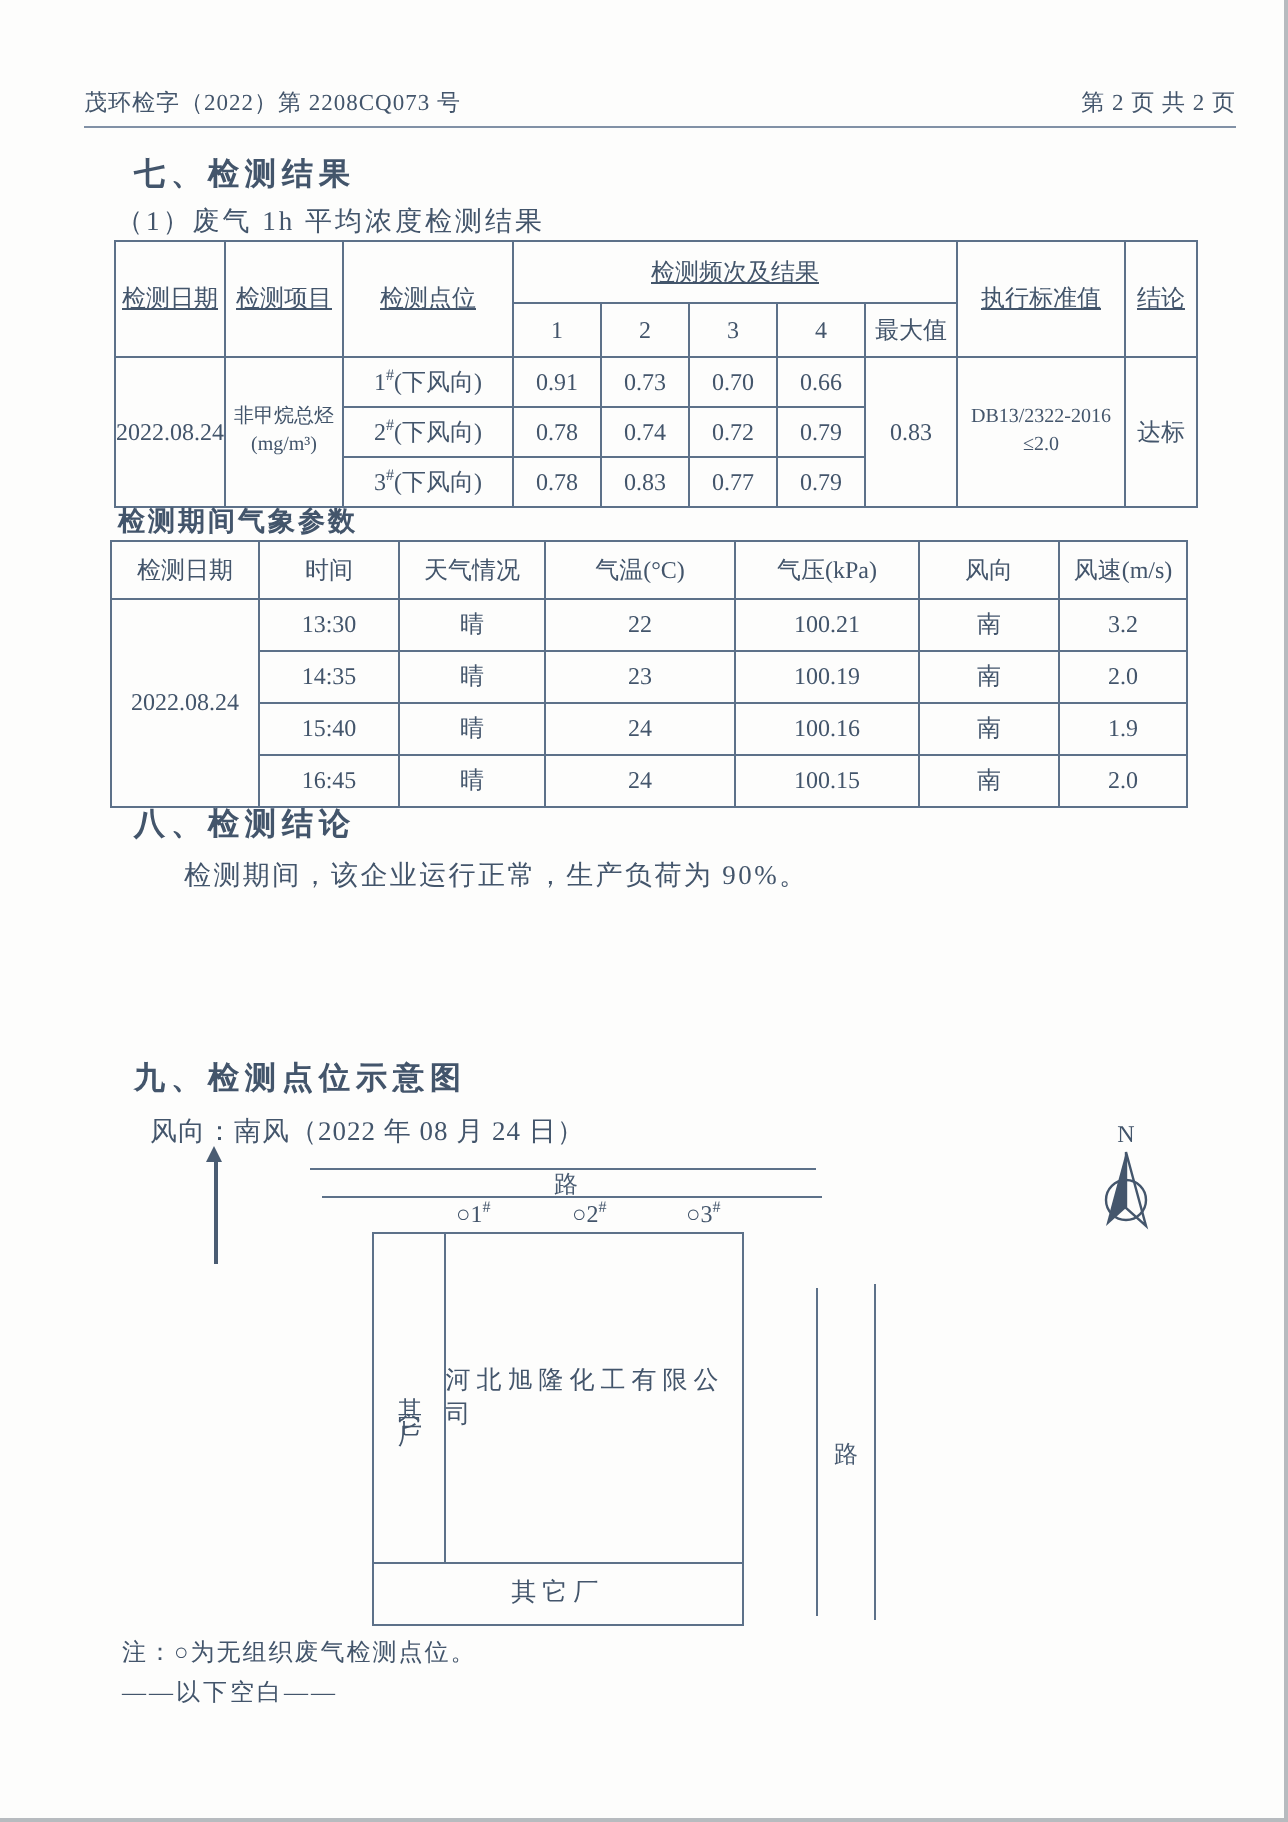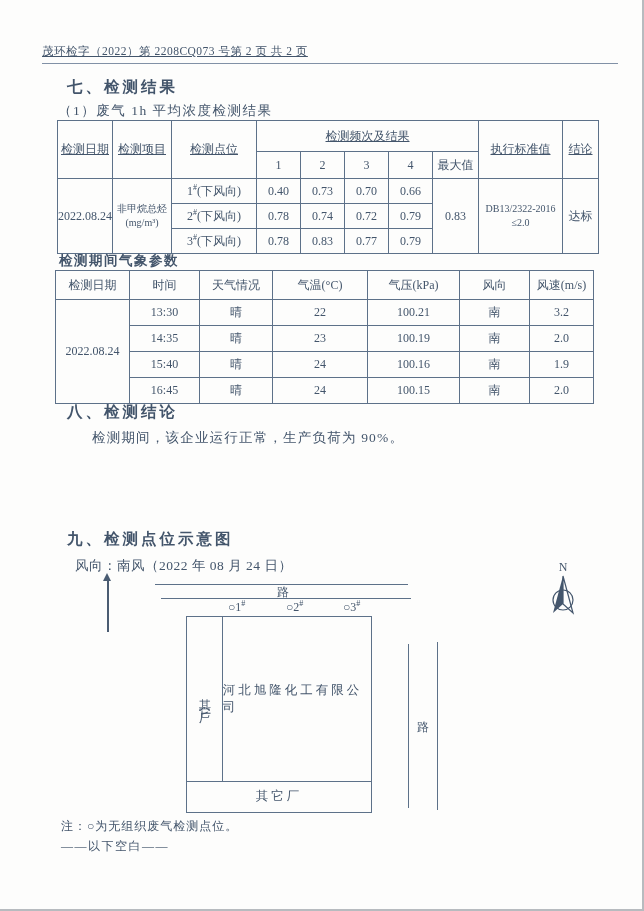--- a/index.html
+++ b/index.html
@@ -6,22 +6,22 @@
   .page{
     position:relative;width:644px;height:911px;margin:0 auto;
     background:#fdfdfc;overflow:hidden;
     box-shadow:inset -2px 0 0 #b7bbbf, inset 0 -2px 0 #b7bbbf;
     font-family:"Liberation Serif","DejaVu Serif",serif;
     color:#43556b;
   }
   .abs{position:absolute;}
   
   .doc-header{position:absolute;top:44px;left:42px;right:26px;display:flex;
-    align-items:flex-end;
-    border-bottom:1.5px solid #8191a6;padding-bottom:4px;font-size:11.5px;letter-spacing:0.5px;text-decoration:underline;}
+    justify-content:space-between;align-items:flex-end;
+    border-bottom:1.5px solid #8191a6;padding-bottom:4px;font-size:11.5px;letter-spacing:0.5px;}
   
   .sec-title{font-size:15.5px;font-weight:bold;letter-spacing:3px;}
   .sub-title{font-size:13.5px;letter-spacing:1.5px;}
   .bold-label{font-size:13.5px;font-weight:bold;letter-spacing:1.5px;}
   
   table{border-collapse:collapse;table-layout:fixed;}
   td,th{border:1.2px solid #5d7189;text-align:center;vertical-align:middle;
     font-size:12px;font-weight:normal;padding:0;line-height:1.25;}
   .t1{width:537px;} .t2{width:538px;}
   .t1 .hr1 th{height:30px;text-decoration:underline;} .t1 .hr2 th{height:26px;} .t1 .dr td{height:24px;}
@@ -91,21 +91,21 @@
       <th>4</th>
       <th>最大值</th>
     </tr>
     <tr class="dr">
       <td rowspan="3">2022.08.24</td>
       <td rowspan="3" class="small-cell">
         <div>非甲烷总烃</div>
         <div>(mg/m³)</div>
       </td>
       <td><span>1</span><sup>#</sup><span>(下风向)</span></td>
-      <td>0.40</td>
+      <td>0.91</td>
       <td>0.73</td>
       <td>0.70</td>
       <td>0.66</td>
       <td rowspan="3">0.83</td>
       <td rowspan="3" class="small-cell">
         <div>DB13/2322-2016</div>
         <div>≤2.0</div>
       </td>
       <td rowspan="3">达标</td>
     </tr>

